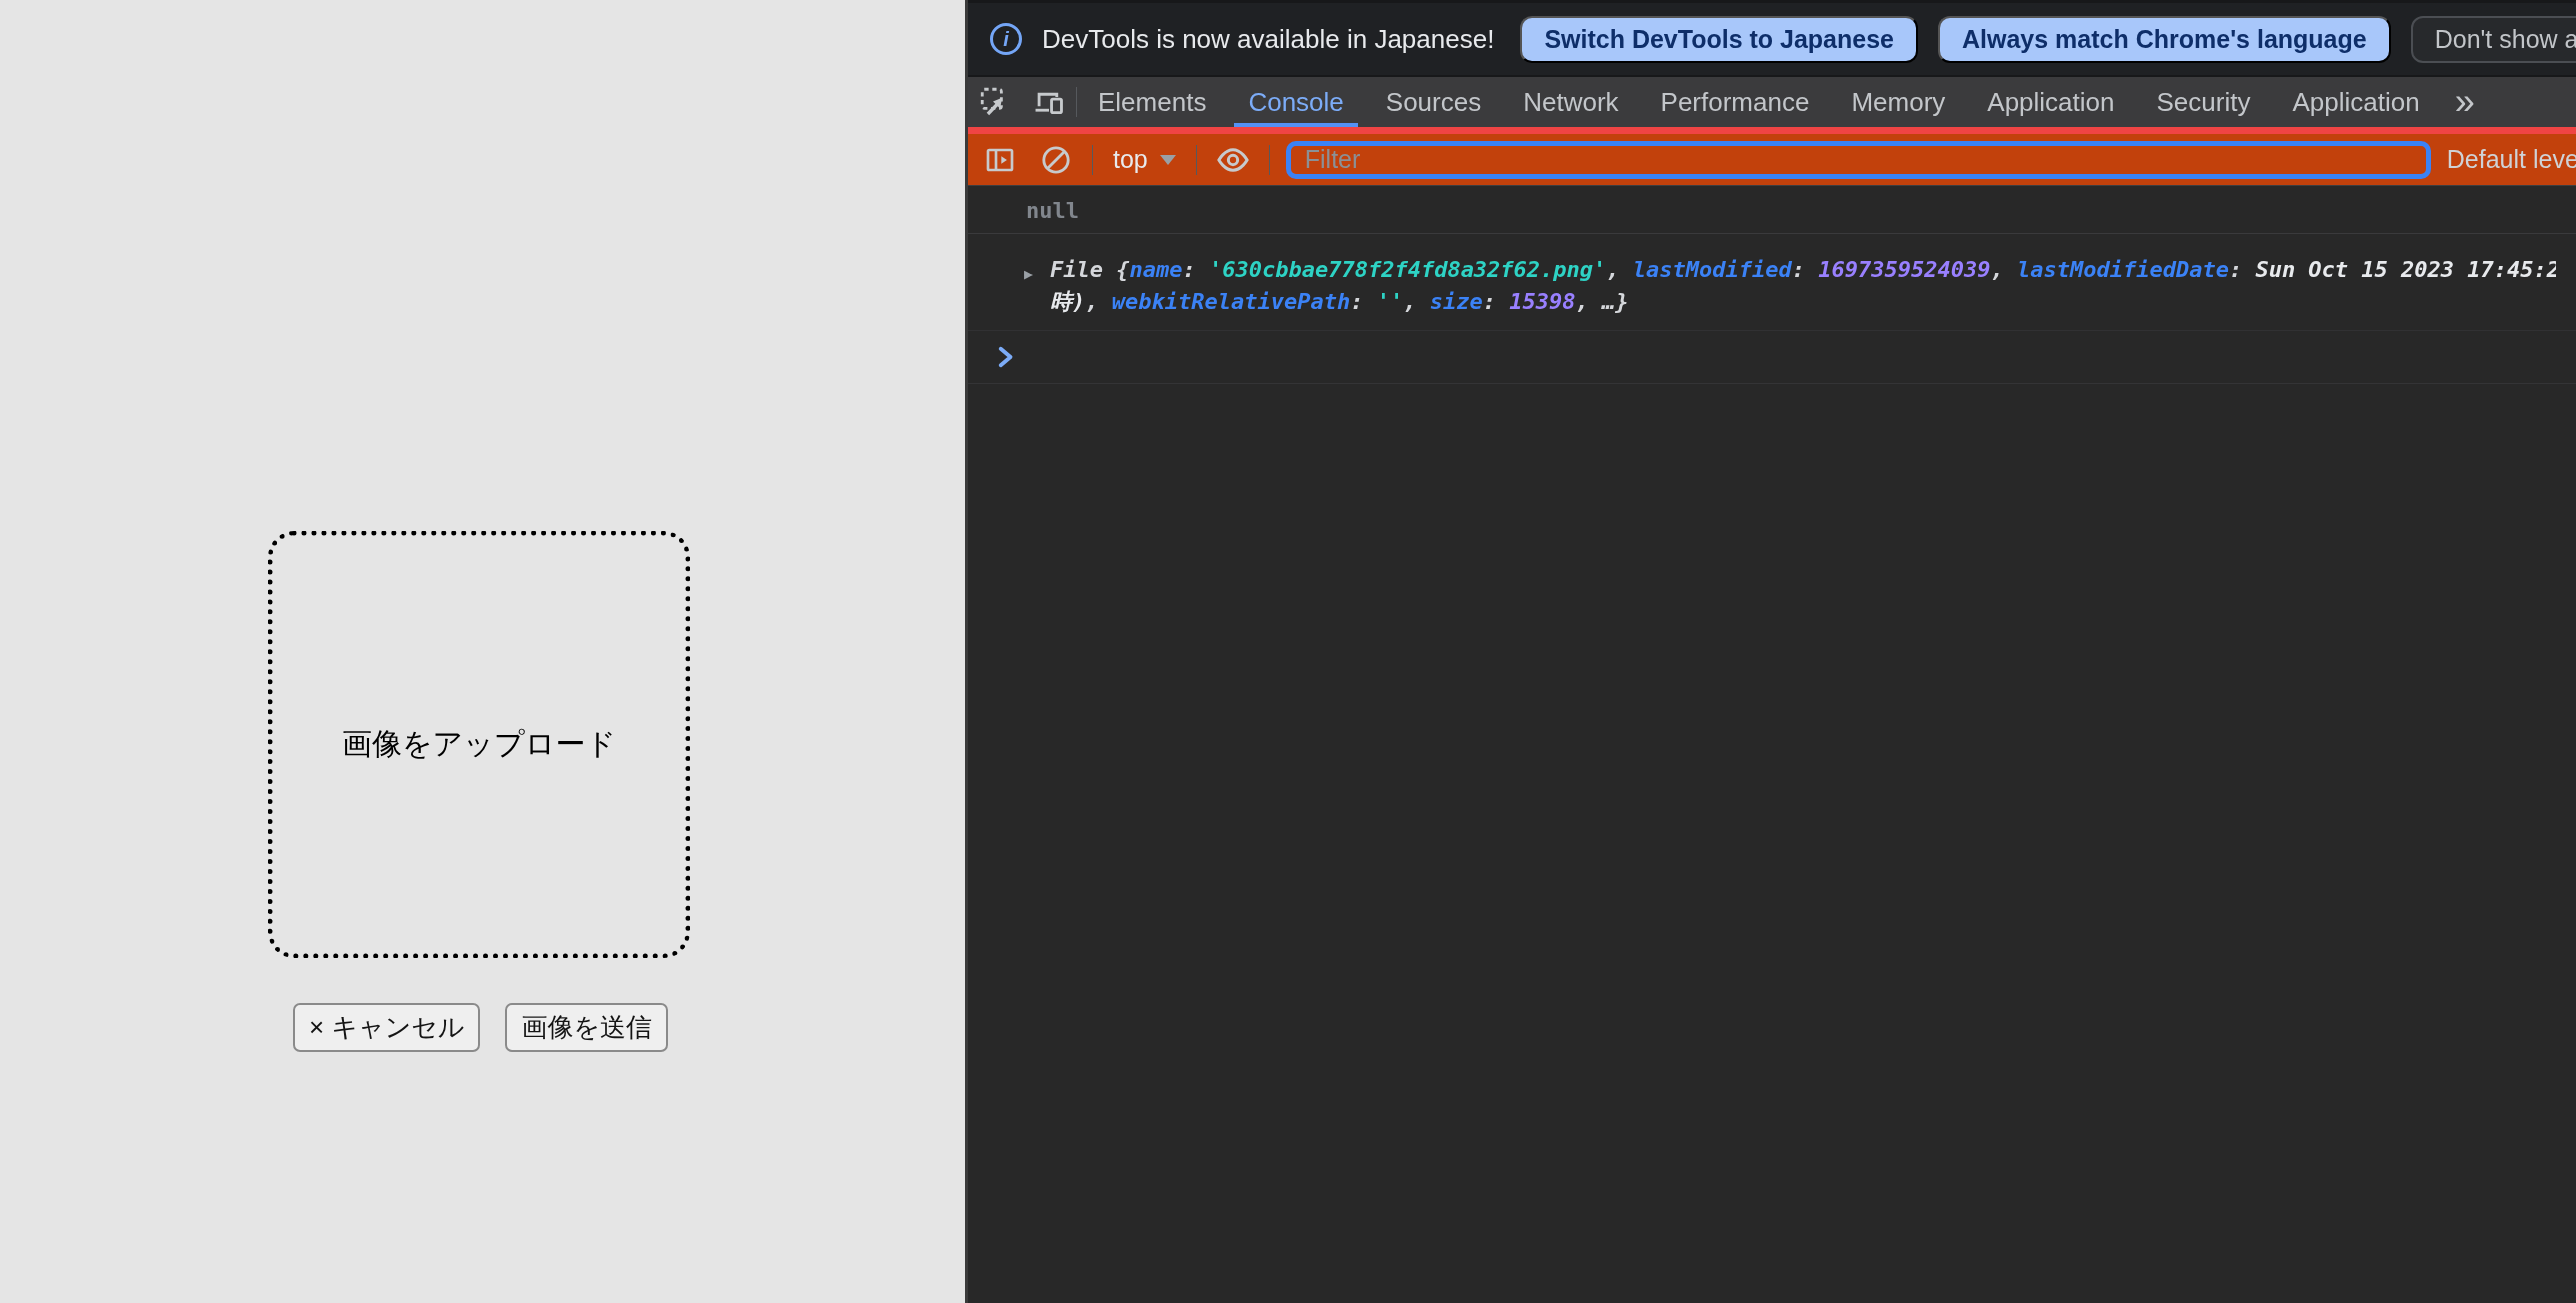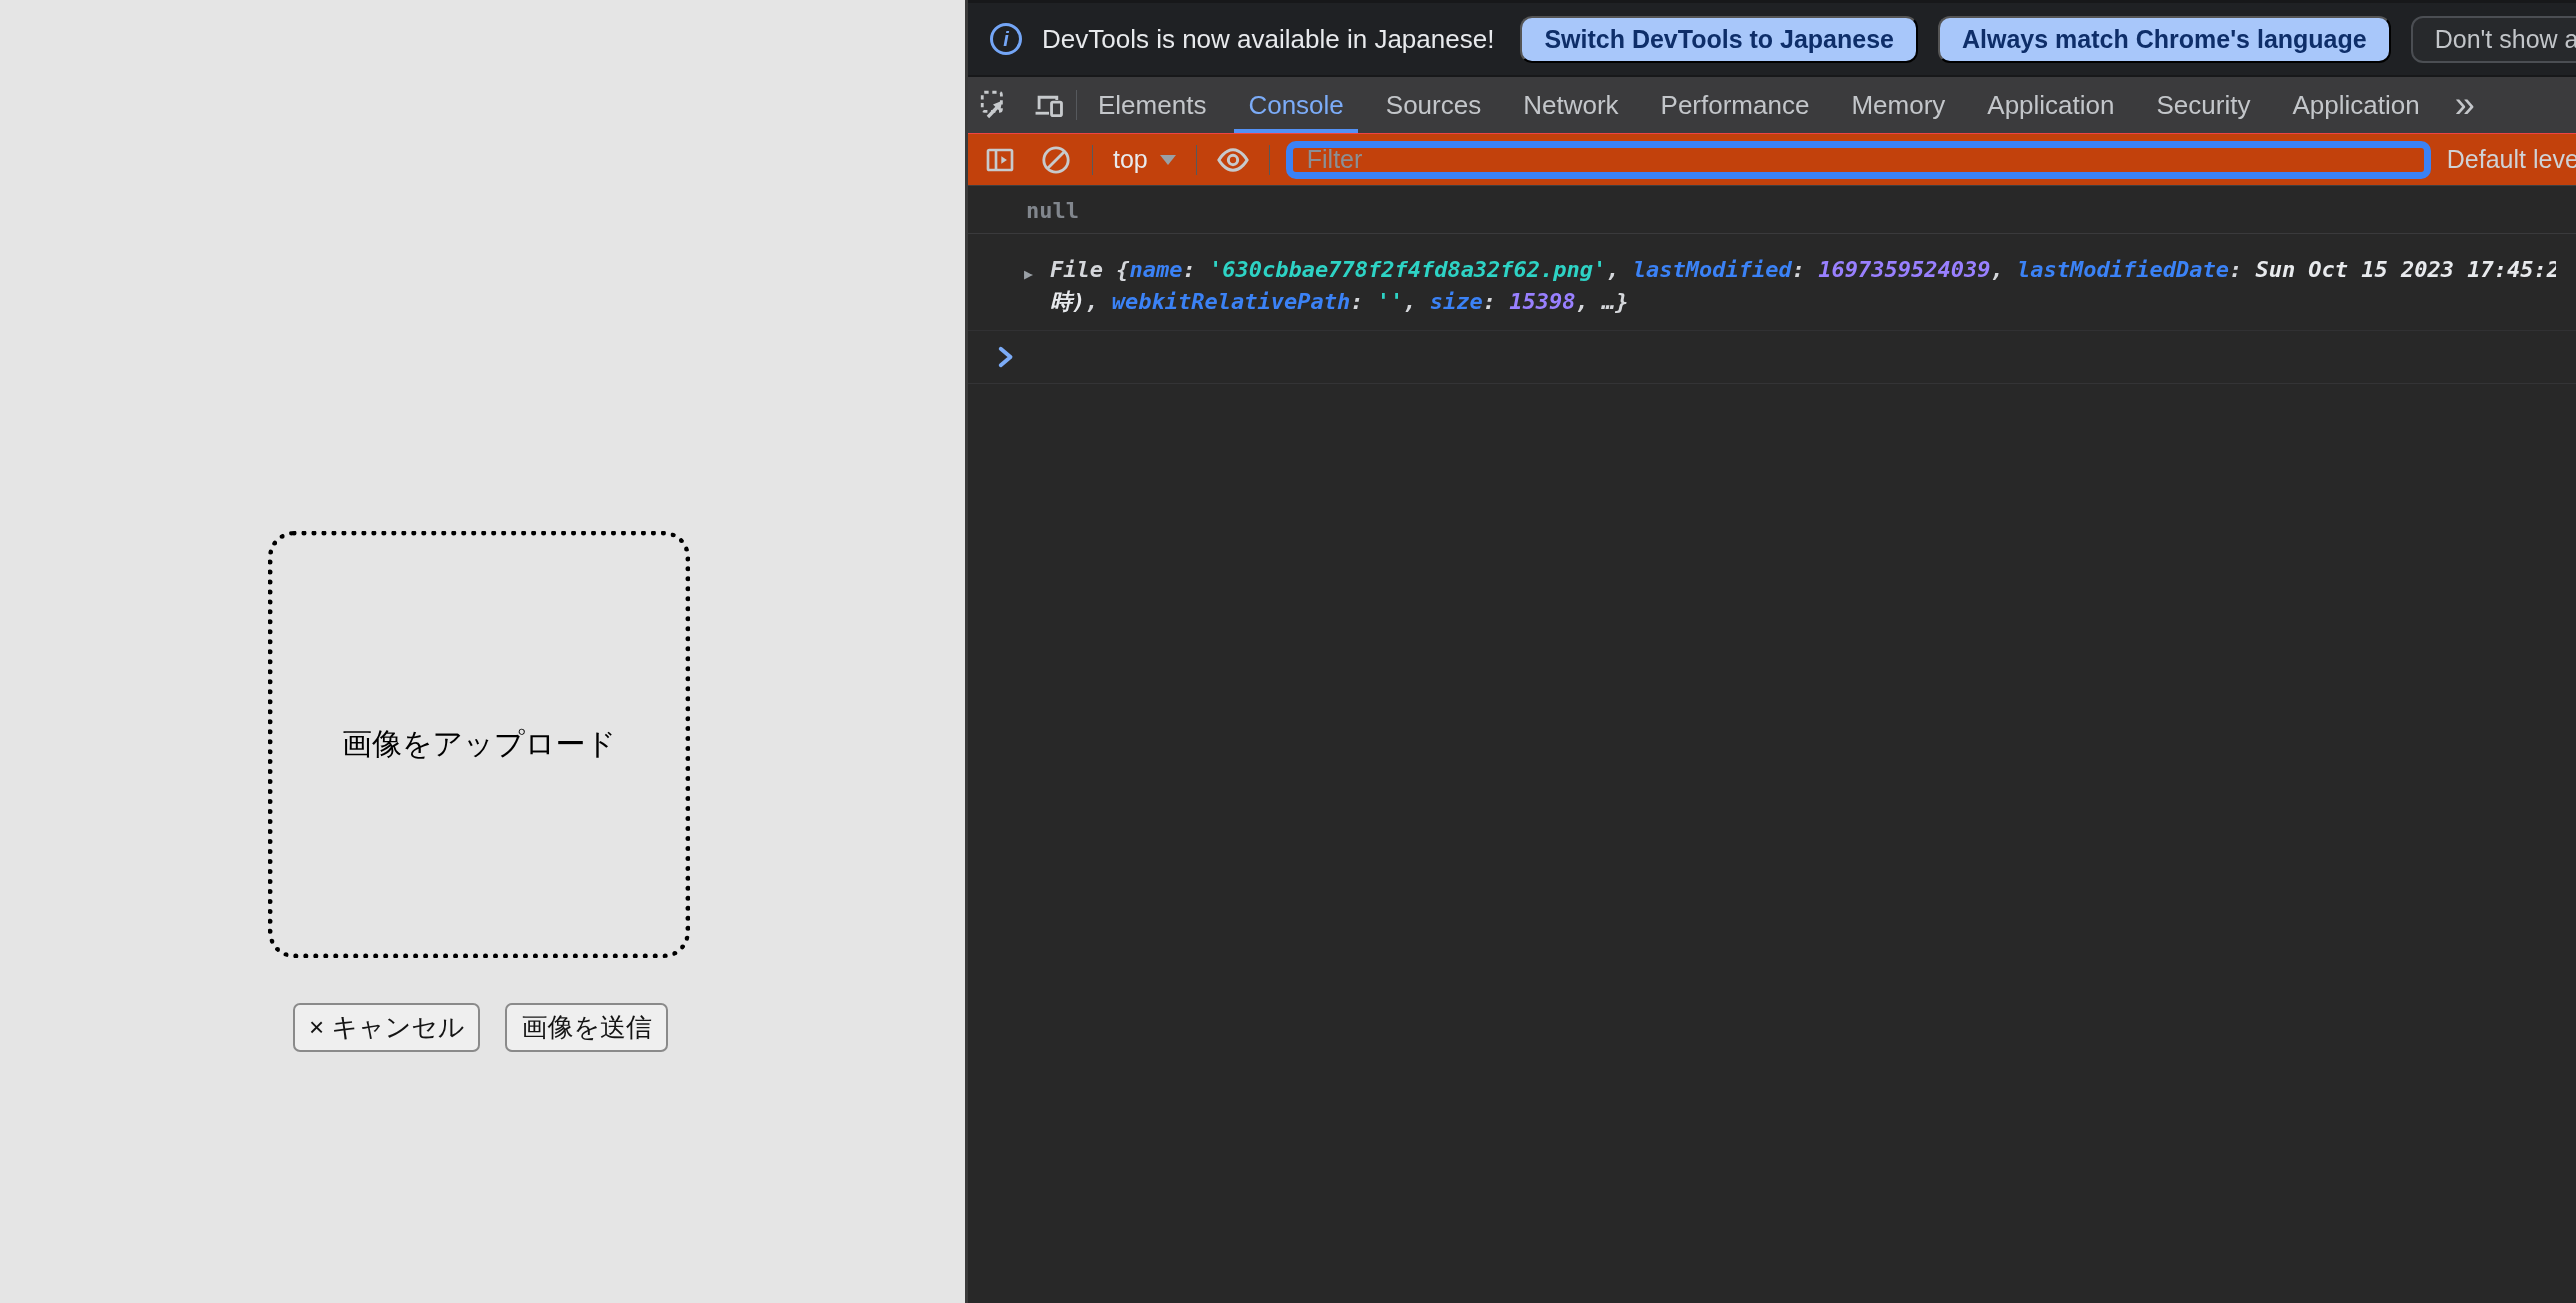--- a/index.html
+++ b/index.html
@@ -51,21 +51,21 @@
     flex:none; height:47px; padding:0 22px; border-radius:12px;
     display:flex; align-items:center; font-size:25px; font-weight:600;
     cursor:pointer; white-space:nowrap;
   }
   .chip-blue { background:#a8c7fa; color:#0e2e69; }
   .chip-dark { background:#27292c; color:#c2c5c9; border:2px solid #4b4e53; font-weight:400; }
 
   
   .tabbar {
     flex:none; height:57px; background:#3b3b3d;
-    display:flex; align-items:stretch; border-bottom:1px solid #ef4444;
+    display:flex; align-items:stretch; border-bottom:7px solid #ef4444;
   }
   .tabbar-iconbtn { flex:none; width:54px; display:flex; align-items:center; justify-content:center; cursor:pointer; }
   .vsep { flex:none; width:1px; height:30px; background:#56595d; align-self:center; }
   .tab {
     flex:none; padding:0 21px; display:flex; align-items:center;
     font-size:26px; color:#c3c6ca; position:relative; cursor:pointer; white-space:nowrap;
   }
   .tab.active { color:#7cacf8; }
   .tab.active::after {
     content:""; position:absolute; left:7px; right:7px; bottom:0; height:4px; background:#5391f5;
@@ -76,21 +76,21 @@
   .toolbar {
     flex:none; height:52px; background:#c2410c; border-bottom:1px solid #3e3e40;
     display:flex; align-items:center; gap:16px; padding:0 12px; overflow:hidden;
   }
   .tool-iconbtn { flex:none; width:40px; height:40px; display:flex; align-items:center; justify-content:center; cursor:pointer; }
   .context-select { flex:none; display:flex; align-items:center; gap:12px; cursor:pointer; padding:0 4px; }
   .context-label { font-size:25px; color:#e8eaed; }
   .caret-down { width:0; height:0; border-left:8px solid transparent; border-right:8px solid transparent; border-top:10px solid #9aa0a6; }
   .filter-input {
     flex:none; width:1145px; height:38px;
-    background:transparent; border:7px solid #3b82f6; border-radius:10px;
+    background:transparent; border:5px solid #3b82f6; border-radius:10px;
     color:#e8eaed; font-size:25px; font-family:"Liberation Sans", sans-serif;
     padding:0 14px; outline:none;
   }
   .filter-input::placeholder { color:#8b9096; }
   .levels-select { flex:none; font-size:25px; color:#cfd2d6; white-space:nowrap; cursor:pointer; }
 
   
   .console { flex:1; font-family:"DejaVu Sans Mono", monospace; font-size:22px; min-height:0;font-weight:bold; }
   .row-null {
     padding:12px 20px 10px 58px; border-bottom:1px solid #3a3a3c;

